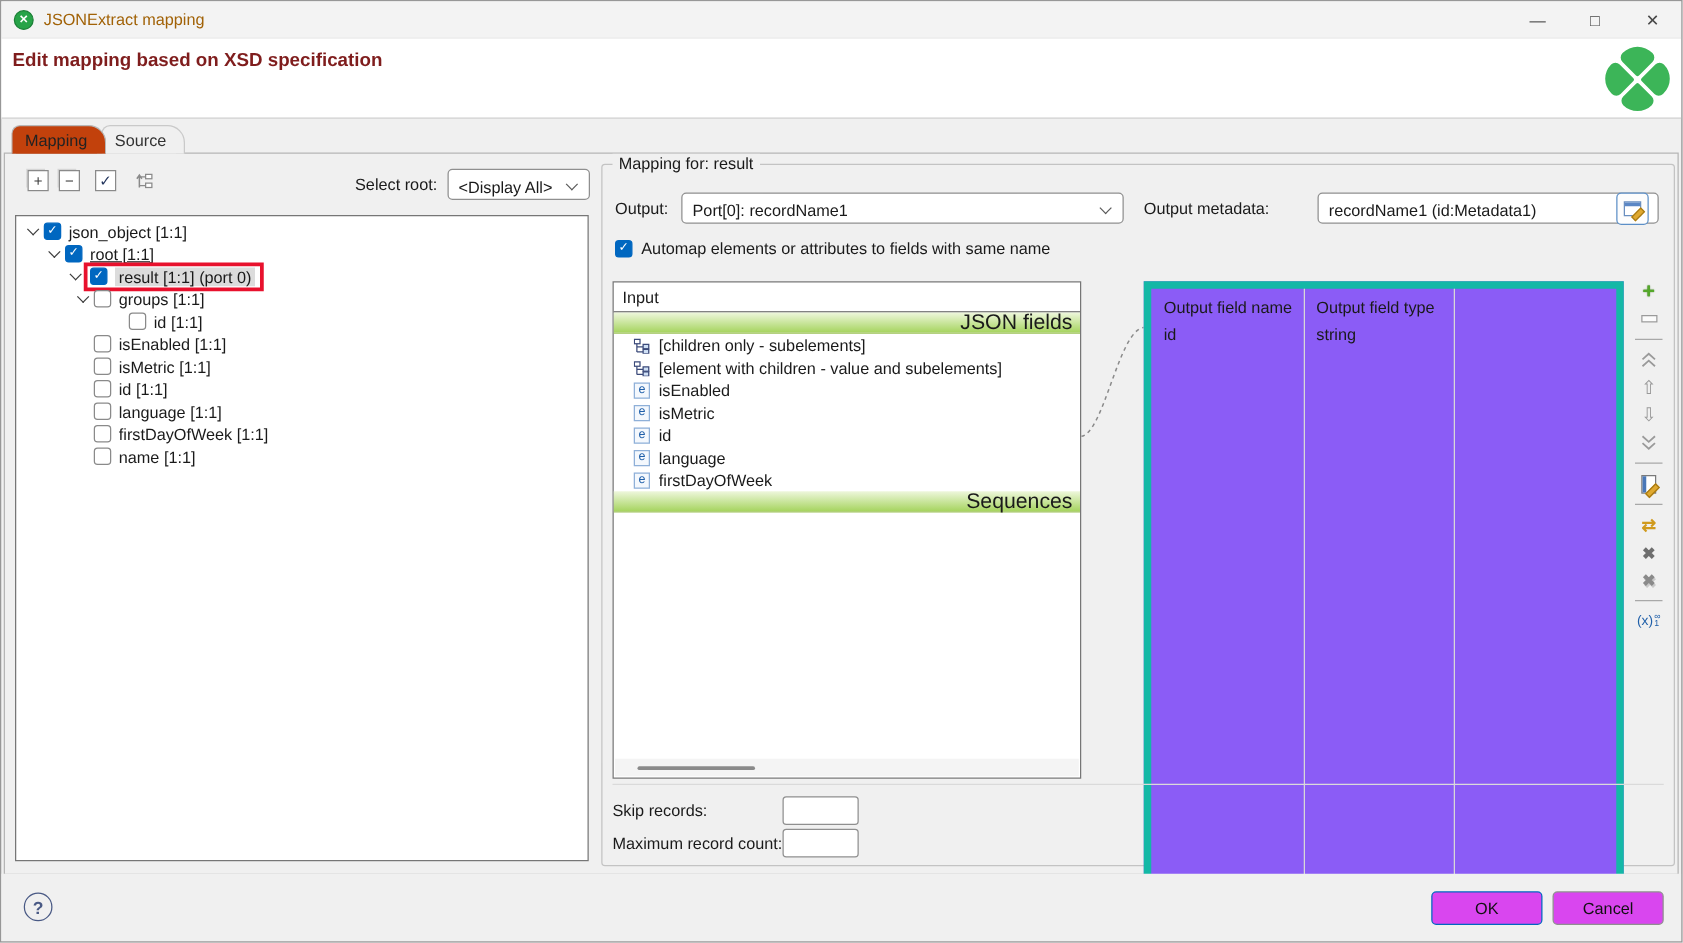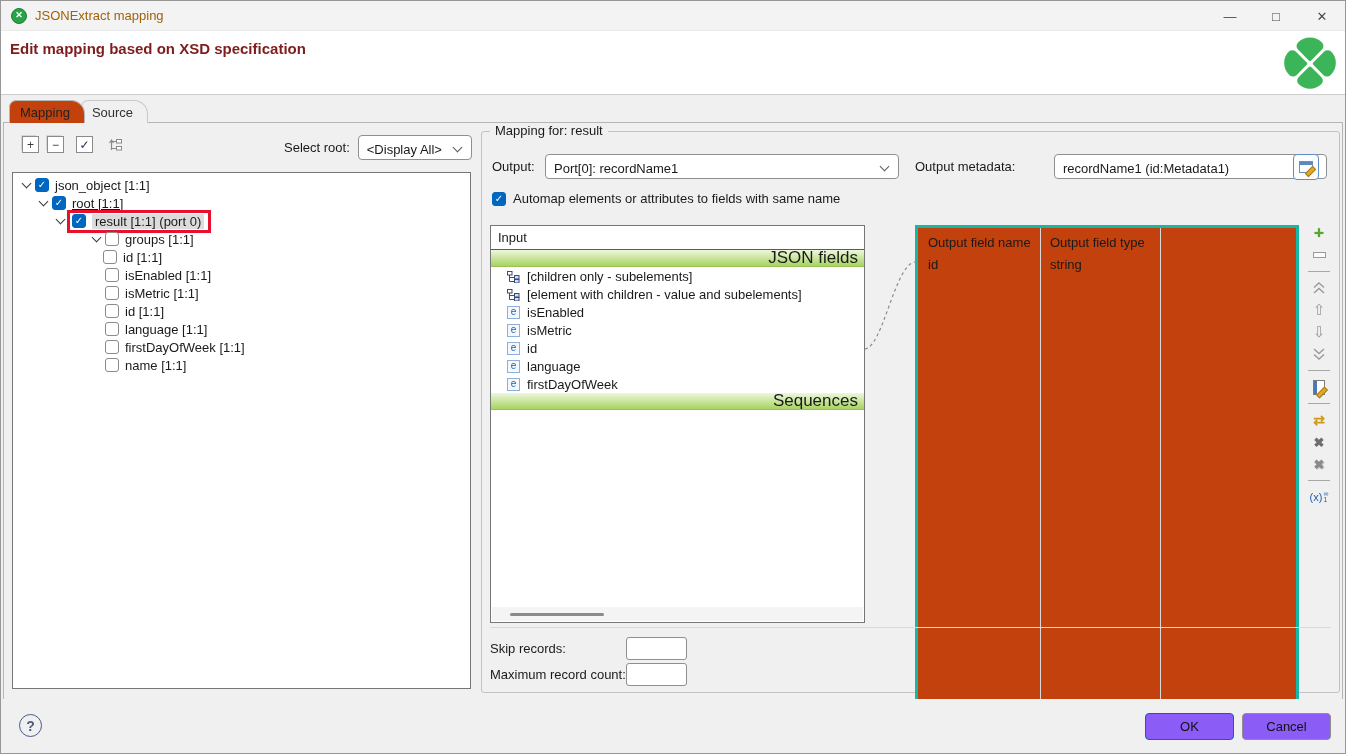--- a/index.html
+++ b/index.html
@@ -40,21 +40,21 @@
   .select-root { position:absolute; left:280px; top:12px; display:flex; align-items:center; }
   .select-root .lbl { margin-right:8px; }
 
   .combo { position:relative; background:#fff; border:1px solid #8f8f8f; border-radius:4px; height:25px; display:flex; align-items:flex-end; padding:0 26px 2px 8px; white-space:nowrap; }
   .combo::after { content:""; position:absolute; right:10px; top:8px; width:6px; height:6px; border-right:1.4px solid #5a5a5a; border-bottom:1.4px solid #5a5a5a; transform:rotate(45deg); }
 
   
   .tree { position:absolute; left:8px; top:49px; width:459px; height:517px; background:#fff; border:1px solid #767676; padding-top:3px; overflow:hidden; }
   .trow { height:18px; display:flex; align-items:center; }
   .l0 { padding-left:6px; } .l1 { padding-left:23px; } .l2 { padding-left:40px; }
-  .l3 { padding-left:76px; } .l4 { padding-left:74px; }
+  .l3 { padding-left:46px; } .l4 { padding-left:74px; }
   .chev { width:16px; height:16px; position:relative; flex:0 0 16px; }
   .chev::after { content:""; position:absolute; left:4px; top:3px; width:6px; height:6px; border-right:1.5px solid #3c3c3c; border-bottom:1.5px solid #3c3c3c; transform:rotate(45deg); }
   .chev.none::after { display:none; }
   .cb { width:14px; height:14px; border-radius:3px; flex:0 0 14px; background:#fff; border:1px solid #8a8a8a; display:flex; align-items:center; justify-content:center; }
   .cb.checked { background:#0067c0; border-color:#0067c0; }
   .cb.checked::after { content:"✓"; color:#fff; font-size:10px; line-height:1; }
   .tlabel { margin-left:6px; }
   .tlabel.u { text-decoration:underline; }
   .redbox { display:inline-flex; align-items:center; border:3px solid #e8112d; padding:1px 4px 1px 2px; margin-left:-2px; }
   .tlabel.sel { background:#dcdcdc; padding:0 3px; }
@@ -84,21 +84,21 @@
   .iitem .ico { width:13px; height:13px; flex:0 0 13px; margin-right:7px; display:flex; align-items:center; justify-content:center; }
   .eicon { width:13px; height:13px; border:1px solid #8fb0d8; background:#f4f8fd; color:#1f5fa9; font-size:10px; display:flex; align-items:center; justify-content:center; }
   .eicon::after { content:"e"; line-height:1; }
   .hscroll { position:absolute; left:1px; right:1px; bottom:1px; height:14px; background:#f4f4f4; }
   .hthumb { position:absolute; left:18px; top:6px; width:94px; height:3px; background:#8a8a8a; border-radius:2px; }
 
   
   .connector { position:absolute; left:383px; top:118px; }
 
   
-  .otable { position:absolute; left:433px; top:93px; width:384px; height:494px; background:#c2410c; border:3px solid #14b8a6; }
+  .otable { position:absolute; left:433px; top:93px; width:384px; height:494px; background:#8b5cf6; border:6px solid #14b8a6; }
   .ocol-line { position:absolute; top:0; bottom:0; width:1px; background:#d8d8d8; }
   .ocl1 { left:122px; } .ocl2 { left:242px; }
   .ohead { position:absolute; top:7px; }
   .oh1 { left:10px; } .oh2 { left:132px; }
   .orow-name { position:absolute; top:29px; left:10px; }
   .orow-type { position:absolute; top:29px; left:132px; }
 
   
   .side-toolbar { position:absolute; left:822px; top:90px; width:30px; display:flex; flex-direction:column; align-items:center; }
   .sep { width:22px; height:1px; background:#a8a8a8; margin:5px 0; }
@@ -119,21 +119,21 @@
   .group-sep { position:absolute; left:8px; right:8px; top:495px; height:1px; background:#dadada; }
   .lab-skip { position:absolute; left:8px; top:509px; }
   .inp-skip { position:absolute; left:144px; top:505px; }
   .lab-max  { position:absolute; left:8px; top:535px; }
   .inp-max  { position:absolute; left:144px; top:531px; }
   .tinput { width:61px; height:23px; border:1px solid #8f8f8f; border-radius:3px; background:#fff; padding:0 5px; font-family:inherit; font-size:13px; }
 
   
   .footer { position:absolute; left:0; right:0; bottom:0; height:54px; background:#f0f0f0; }
   .help { position:absolute; left:18px; top:15px; width:23px; height:23px; border:1.6px solid #4a5a85; border-radius:50%; color:#4a5a85; font-weight:bold; font-size:14px; display:flex; align-items:center; justify-content:center; }
-  .btn { position:absolute; top:14px; width:89px; height:27px; border-radius:4px; background:#8b5cf6; display:flex; align-items:center; justify-content:center; font-size:13px; color:#111; }
+  .btn { position:absolute; top:14px; width:89px; height:27px; border-radius:4px; background:#d946ef; display:flex; align-items:center; justify-content:center; font-size:13px; color:#111; }
   .btn-ok { right:111px; border:1px solid #0067c0; }
   .btn-cancel { right:14px; border:1px solid #8f8f8f; }
 
   svg { display:block; }
 </style>
 </head>
 <body>
 
 <div class="dialog">
 

